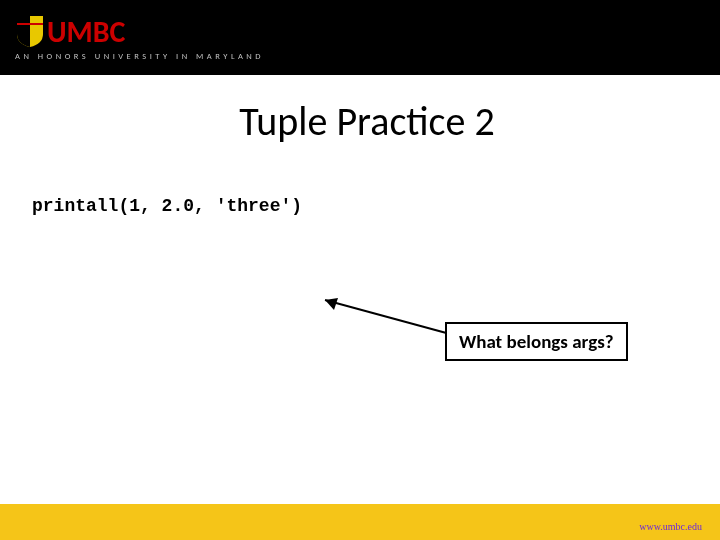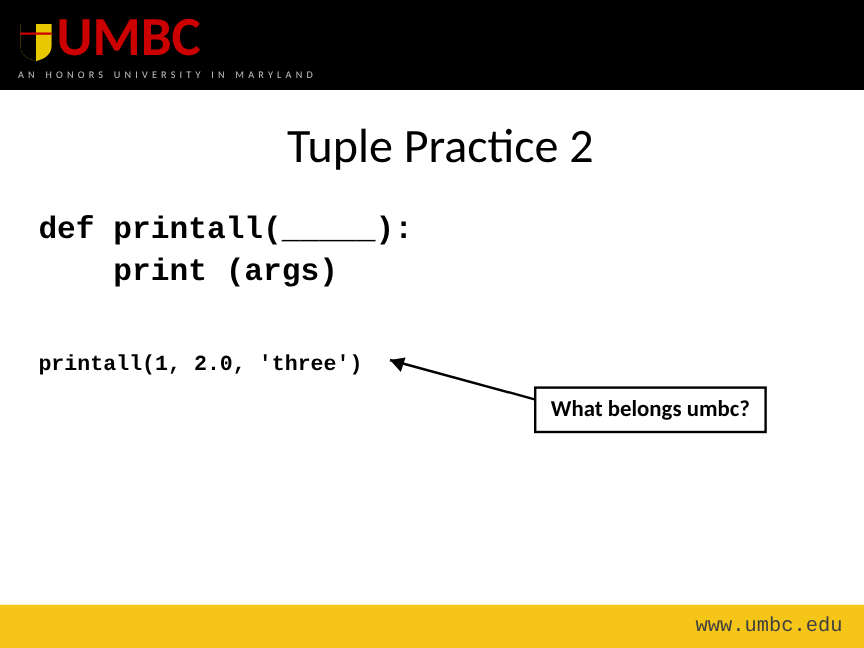--- a/index.html
+++ b/index.html
@@ -16,21 +16,21 @@
     height: 75px;
     background: #000000;
     position: relative;
   }
   .logo-area {
     position: absolute;
     left: 15px;
     top: 8px;
   }
   .logo-text {
-    font-size: 46px;
+    font-size: 30px;
     font-weight: bold;
     letter-spacing: 0px;
     line-height: 1;
   }
   .shield {
     display: inline-block;
     position: relative;
     top: 6px;
     margin-right: 2px;
   }
@@ -88,23 +88,23 @@
     bottom: 0;
     left: 0;
     width: 100%;
     height: 36px;
     background: #f5c518;
   }
   .url {
     position: absolute;
     right: 18px;
     bottom: 8px;
-    font-size: 17px;
-    color: #404040;
-    font-family: Liberation Mono, monospace;
+    font-size: 10px;
+    color: #6d28d9;
+    font-family: Liberation Serif, serif;
   }
   .arrow-svg {
     position: absolute;
     left: 310px;
     top: 195px;
     pointer-events: none;
   }
 </style>
 </head>
 <body>
@@ -120,34 +120,28 @@
         </svg>
       </span><span style="color:#cc0000;">UMBC</span>
     </div>
     <div class="tagline">AN HONORS UNIVERSITY IN MARYLAND</div>
   </div>
 </div>
 
 <div class="content">
   <h1 class="title">Tuple Practice 2</h1>
 
-  <div class="code-block">
-    <div>
-      <span>def printall(</span><span style="text-decoration: none;">_____</span><span>):</span>
-    </div>
-    <div style="white-space: pre;"><span>    print (args)</span></div>
-  </div>
 
   <svg class="arrow-svg" width="160" height="60">
     <line x1="15" y1="8" x2="140" y2="42" stroke="#000000" stroke-width="2"></line>
     <polygon points="15,8 28,6 24,18" fill="#000000"></polygon>
   </svg>
 
   <div class="callout">
-    <span>What belongs umbc?</span>
+    <span>What belongs args?</span>
   </div>
 
   <div class="code-block-2">
     <div>printall(1, 2.0, 'three')</div>
   </div>
 </div>
 
 <div class="gold-bar"></div>
 <div class="url">www.umbc.edu</div>
 

